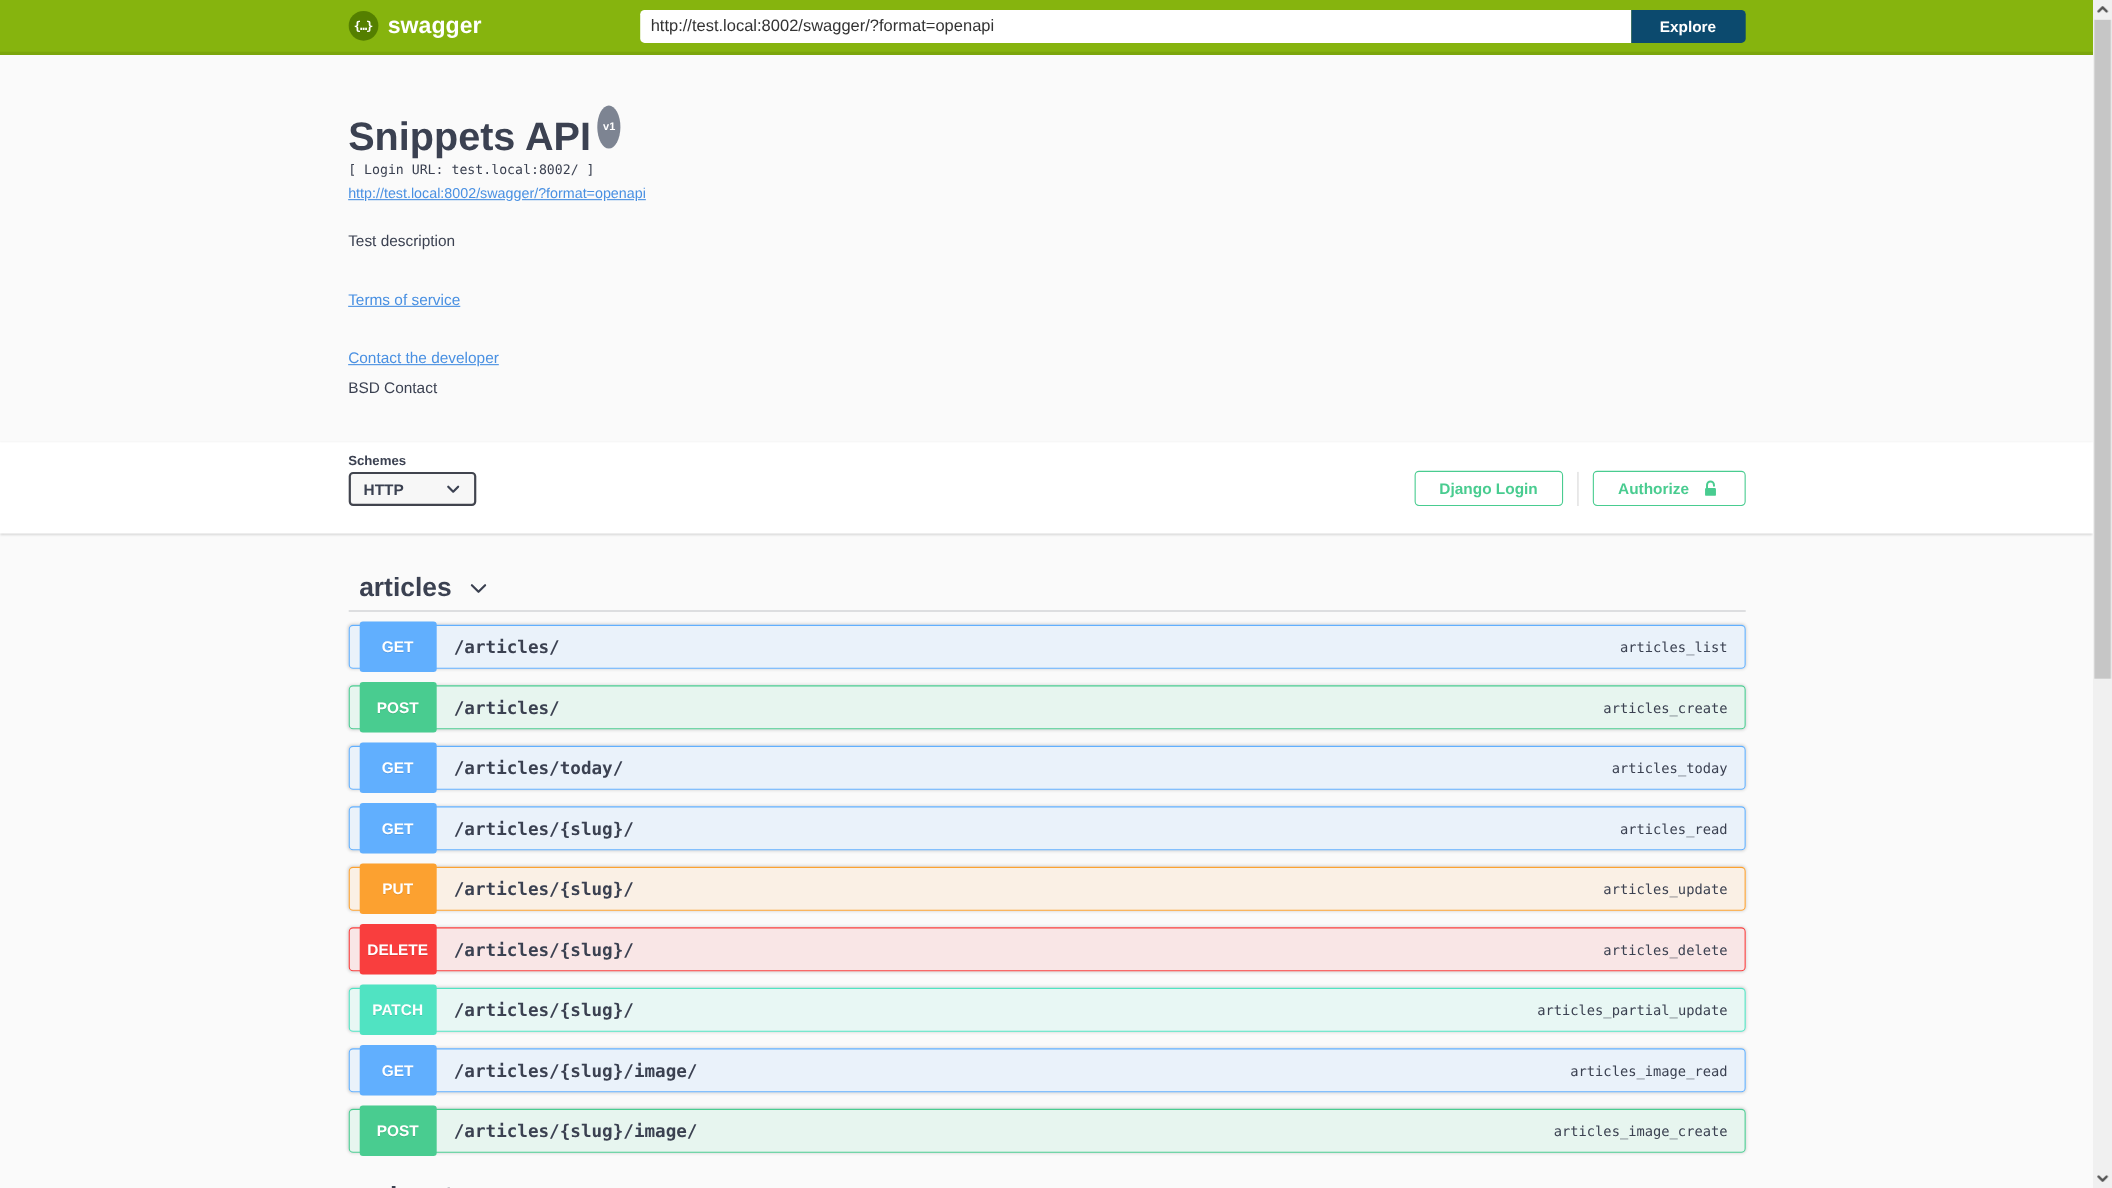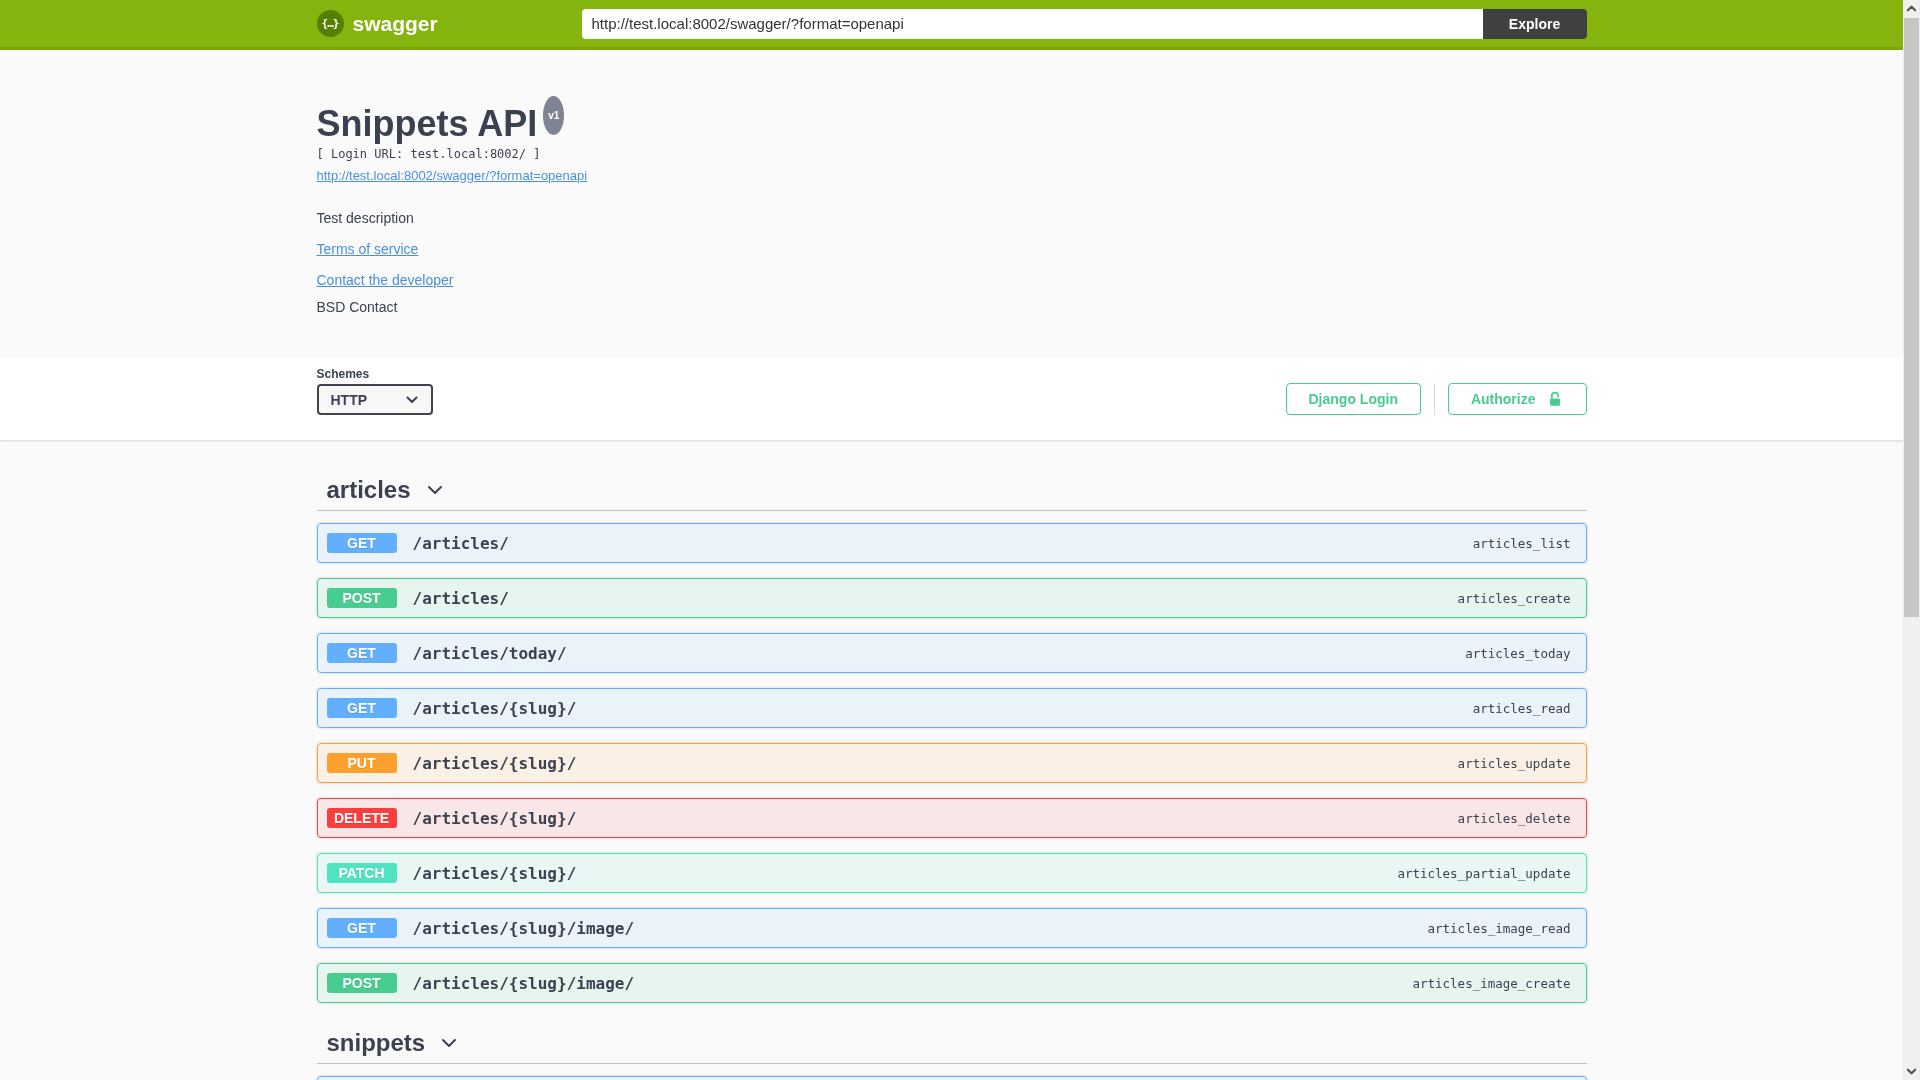--- a/index.html
+++ b/index.html
@@ -37,21 +37,21 @@
   .url-input {
     width: 901px; height: 30px;
     border: none; outline: none;
     border-radius: 4px 0 0 4px;
     padding: 0 10px;
     font-size: 15px; color: #333;
     font-family: "Liberation Sans", sans-serif;
   }
   .explore-btn {
     width: 104px; height: 30px;
-    background: #404040; color: #fff;
+    background: #0c4a6e; color: #fff;
     border: none; border-radius: 0 4px 4px 0;
     font-size: 14px; font-weight: bold;
     font-family: "Liberation Sans", sans-serif;
     cursor: pointer;
   }
 
   
   .info { padding: 54px 0 42px 0; }
   .api-title {
     font-size: 36px; font-weight: bold; color: #3b4151;
@@ -69,21 +69,21 @@
     font-family: "DejaVu Sans Mono", monospace;
     font-size: 12px; color: #3b4151; font-weight: 300;
   }
   .spec-link {
     display: inline-block; margin-top: 7px;
     color: #4990e2; font-size: 13px; text-decoration: underline;
     cursor: pointer;
   }
   .description { margin-top: 26px; font-size: 14px; color: #3b4151; }
   .info-link {
-    display: block; margin-top: 15px; width: max-content;
+    display: block; margin-top: 37px; width: max-content;
     color: #4990e2; font-size: 14px; text-decoration: underline;
     cursor: pointer;
   }
   .info-link + .info-link { }
   .license-text { margin-top: 11px; font-size: 14px; color: #3b4151; }
 
   
   .scheme-container {
     background: #fff;
     box-shadow: 0 1px 2px 0 rgba(0,0,0,.15);
@@ -135,21 +135,21 @@
   .opblock {
     height: 40px;
     border: 1px solid;
     border-radius: 4px;
     box-shadow: 0 0 3px rgba(0,0,0,.19);
     display: flex; align-items: center;
     margin-bottom: 15px;
     cursor: pointer;
   }
   .method {
-    min-width: 70px; height: 20px; margin-left: 9px;
+    min-width: 70px; height: 46px; margin-left: 9px;
     border-radius: 3px;
     display: flex; align-items: center; justify-content: center;
     color: #fff; font-size: 14px; font-weight: bold;
     text-shadow: 0 1px 0 rgba(0,0,0,.1);
     font-family: "Liberation Sans", sans-serif;
   }
   .op-path {
     margin-left: 16px;
     font-family: "DejaVu Sans Mono", monospace;
     font-size: 16px; font-weight: 600; color: #3b4151;

